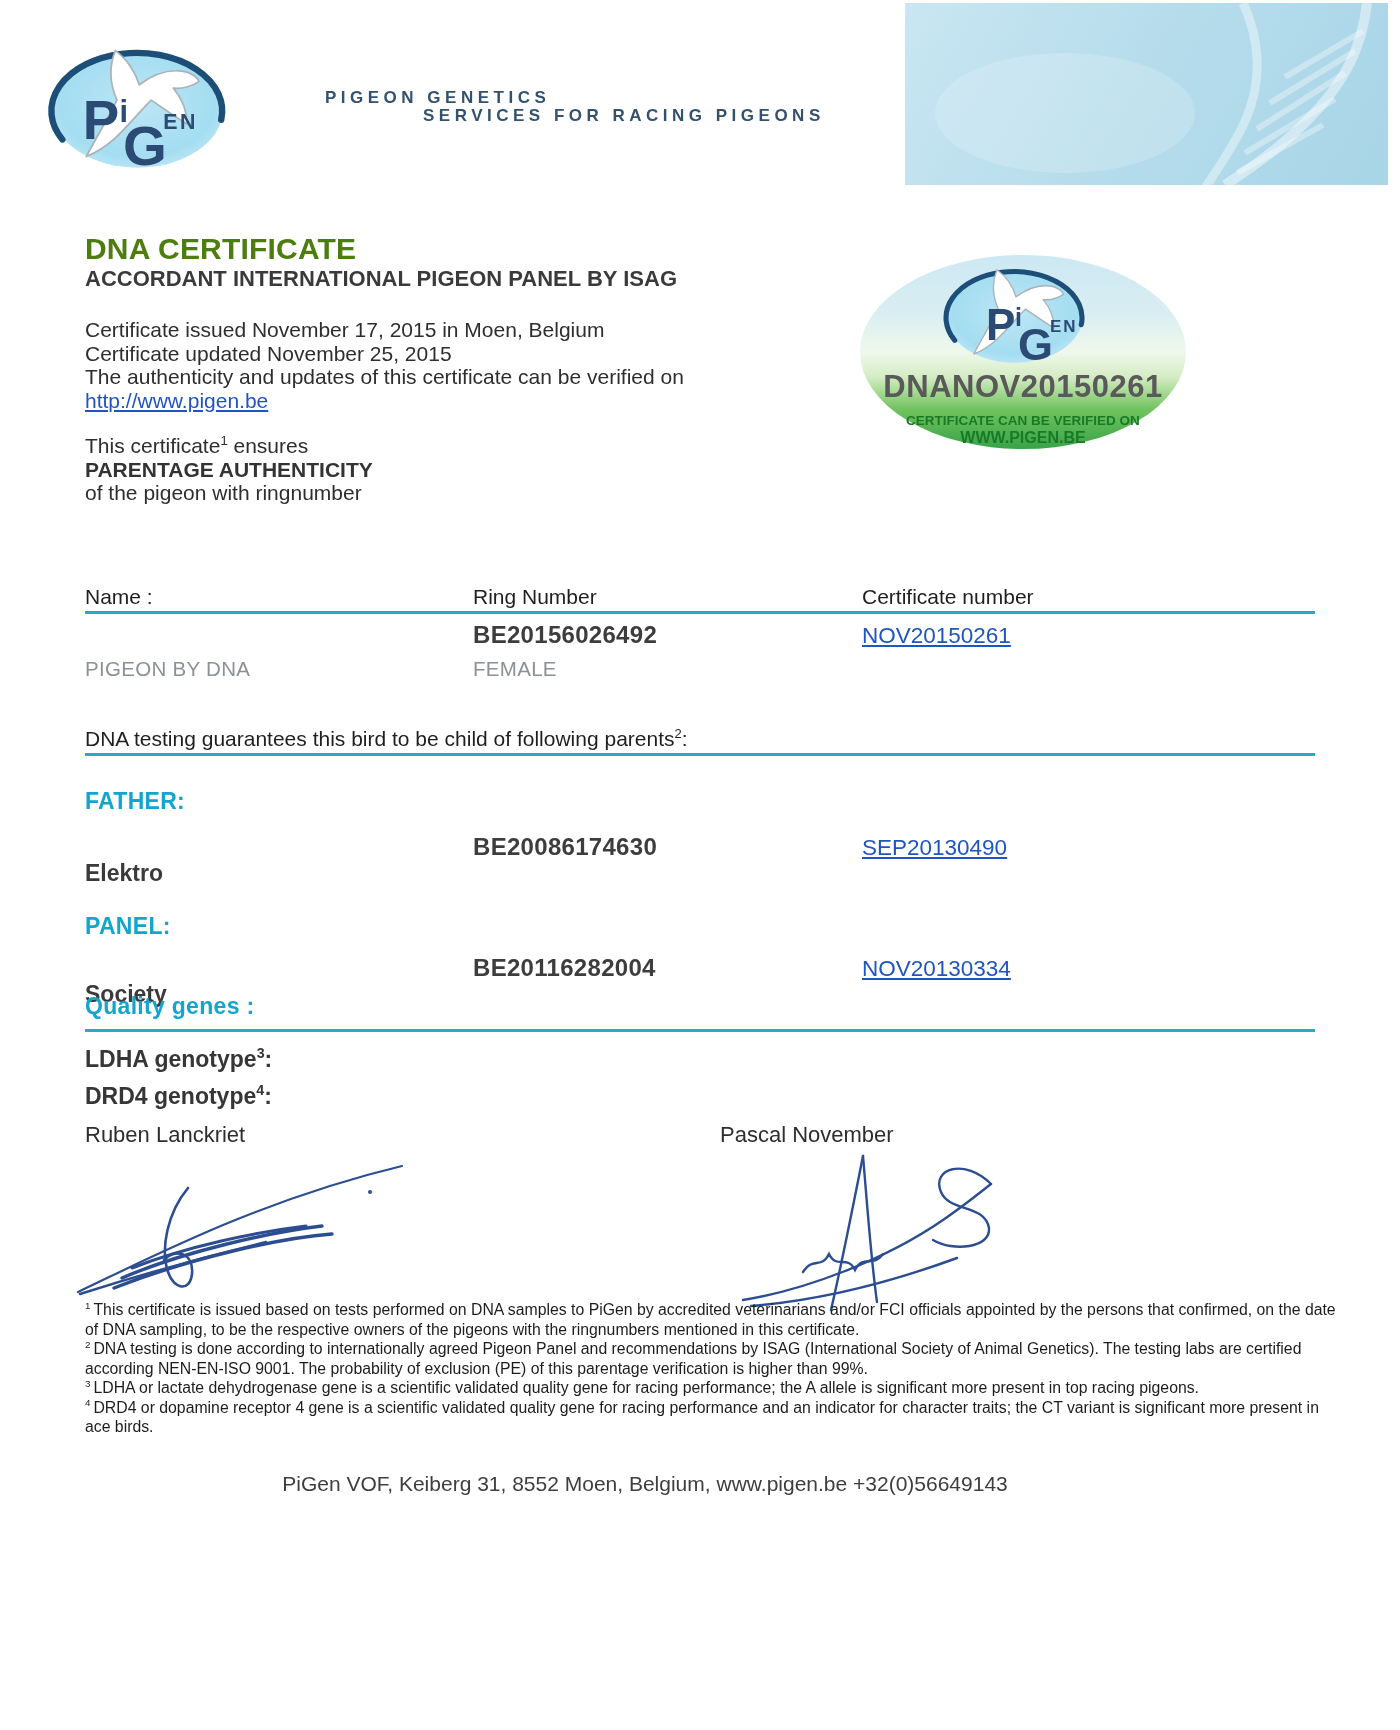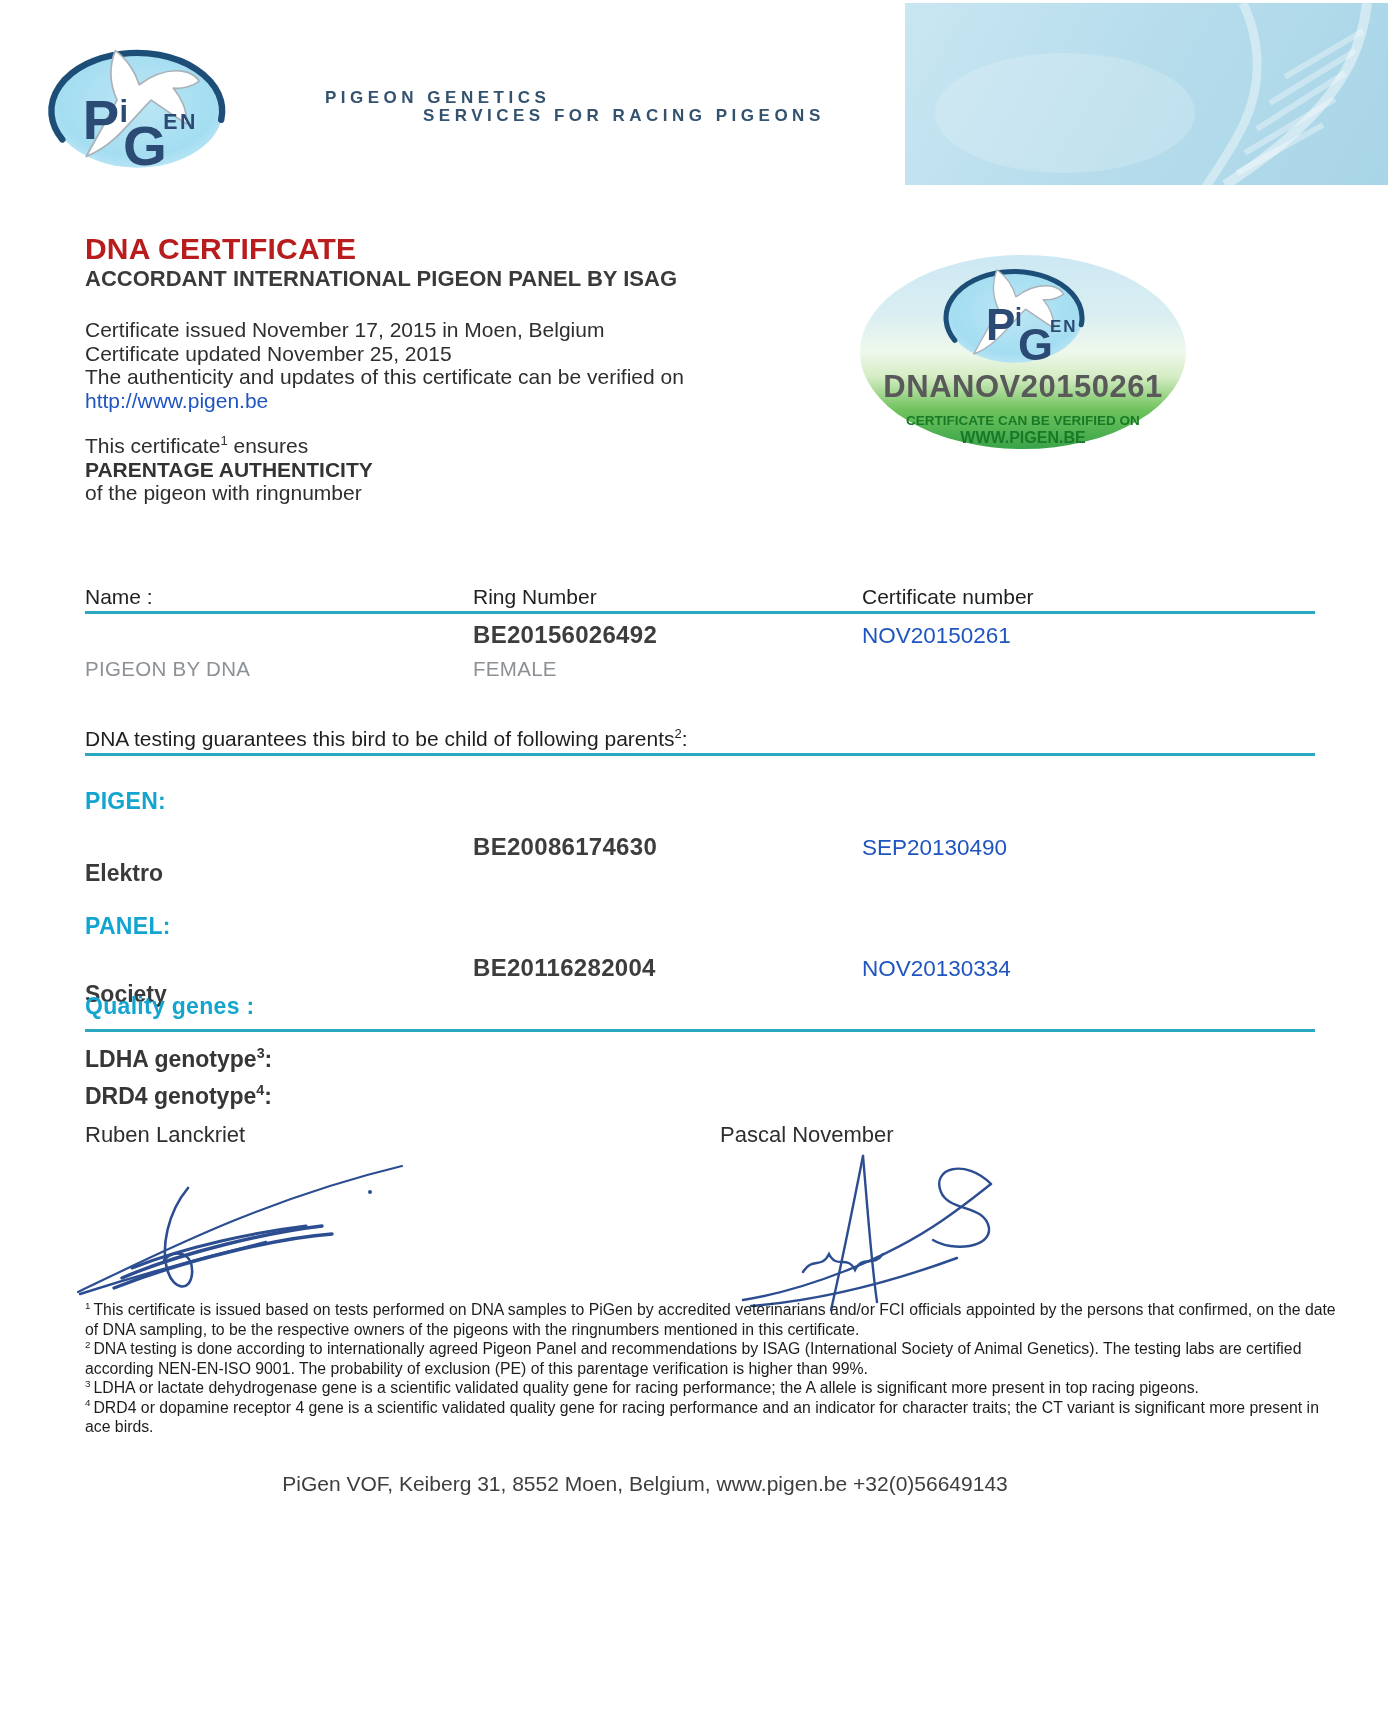--- a/index.html
+++ b/index.html
@@ -15,26 +15,26 @@
   .abs{position:absolute;}
 
   
   .tagline{color:#33526f;font-weight:700;font-size:17px;letter-spacing:4.5px;white-space:nowrap;}
   .dna-photo{
     left:905px;top:3px;width:483px;height:182px;
     background:linear-gradient(120deg,#c9e6f2 0%,#b7ddec 45%,#a8d5e7 100%);
   }
 
   
-  .title-main{left:85px;top:232px;font-size:30px;font-weight:700;color:#b91c1c;letter-spacing:0.2px;}
+  .title-main{left:85px;top:232px;font-size:30px;font-weight:700;color:#4d7c0f;letter-spacing:0.2px;}
   .title-sub{left:85px;top:266px;font-size:22px;font-weight:700;color:#3a3a3a;}
   .intro{left:85px;top:318px;font-size:21px;line-height:23.5px;color:#2e2e2e;}
   .ensures{left:85px;top:434px;font-size:21px;line-height:23.5px;color:#2e2e2e;}
   .ensures .bold{font-weight:700;color:#333;}
-  a.doclink{color:#1f55c0;cursor:pointer;}
+  a.doclink{color:#1f55c0;text-decoration:underline;cursor:pointer;}
   .sup{font-size:62%;vertical-align:super;line-height:0;}
 
   
   .rule{left:85px;width:1230px;height:3px;background:#2ba9c3;}
 
   
   .c1{left:85px;}  .c2{left:473px;}  .c3{left:862px;}
   .hdr{font-size:21px;color:#1f1f1f;}
   .ring-bold{font-size:24px;font-weight:700;color:#3d3d3d;letter-spacing:0.3px;}
   .name-bold{font-size:23px;font-weight:700;color:#3a3a3a;margin-top:26px;}
@@ -136,21 +136,21 @@
 
   <div class="abs ring-bold c2" style="top:621px">BE20156026492</div>
   <a class="abs certlink doclink c3" style="top:623px">NOV20150261</a>
 
   <div class="abs gray c1" style="top:657px">PIGEON BY DNA</div>
   <div class="abs gray c2" style="top:657px">FEMALE</div>
 
   <div class="abs hdr c1" style="top:727px"><span>DNA testing guarantees this bird to be child of following parents</span><sup class="sup">2</sup><span>:</span></div>
   <div class="abs rule" style="top:753px"></div>
 
-  <div class="abs cyanhead c1" style="top:788px">PIGEN:</div>
+  <div class="abs cyanhead c1" style="top:788px">FATHER:</div>
   <div class="abs name-bold c1" style="top:834px">Elektro</div>
   <div class="abs ring-bold c2" style="top:833px">BE20086174630</div>
   <a class="abs certlink doclink c3" style="top:835px">SEP20130490</a>
 
   <div class="abs cyanhead c1" style="top:913px">PANEL:</div>
   <div class="abs name-bold c1" style="top:955px">Society</div>
   <div class="abs ring-bold c2" style="top:954px">BE20116282004</div>
   <a class="abs certlink doclink c3" style="top:956px">NOV20130334</a>
 
   <div class="abs cyanhead c1" style="top:993px">Quality genes :</div>

